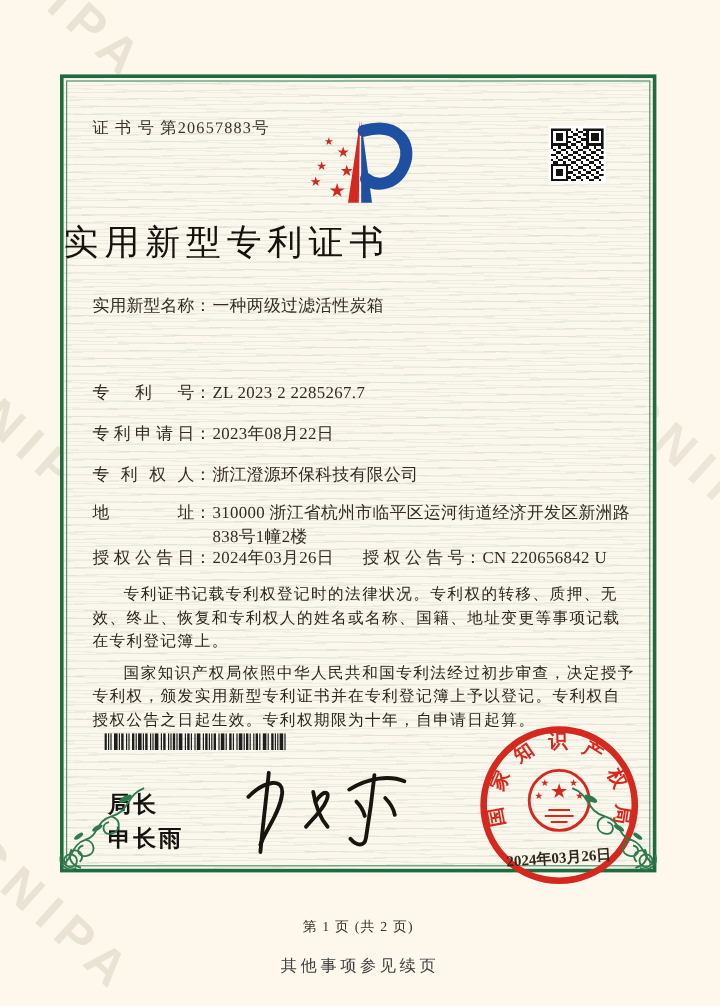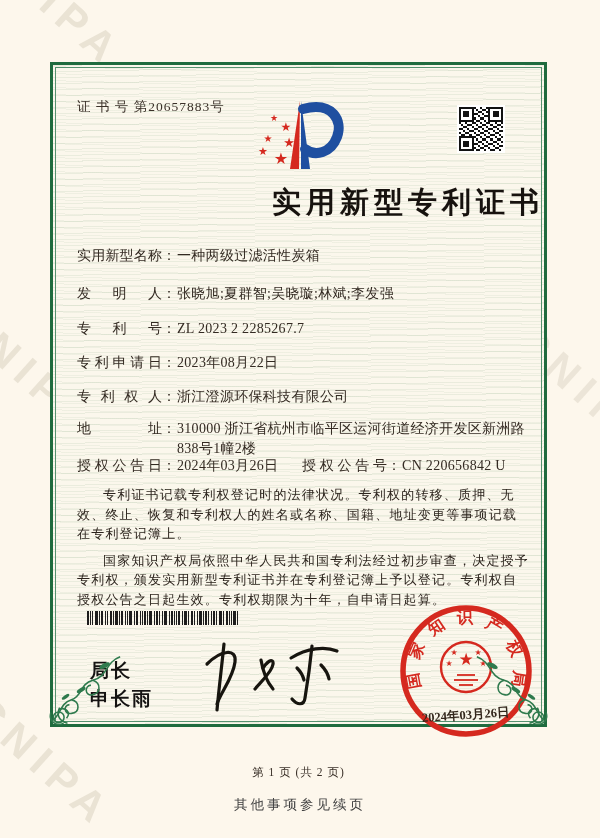--- a/index.html
+++ b/index.html
@@ -49,21 +49,21 @@
   }
 
   .cert-number { position:absolute; left:24px; top:33px; font-size:13.5px; letter-spacing:1px; color:#3a3028; }
 
   .logo { position:absolute; left:192px; top:20px; width:116px; height:88px; }
   .qr   { position:absolute; left:404px; top:40px; width:48px; height:48px; background:#fff; padding:2px; }
   .qr svg { width:100%; height:100%; display:block; }
 
   .title {
     position:absolute; left:0; top:118px; width:100%;
-    text-align:right; font-size:29px; font-weight:700;
+    text-align:left; font-size:29px; font-weight:400;
     letter-spacing:5px; color:#17120e;
   }
 
   
   .row { position:absolute; left:24px; width:455px; font-size:14px; line-height:20px; color:#332a22; }
   .row-name     { top:181px; }
   .row-inventor { top:219px; }
   .row-patno    { top:254px; }
   .row-filing   { top:288px; }
   .row-patentee { top:322px; }
@@ -374,23 +374,20 @@
           <rect x="19" y="20" width="1" height="1"></rect>
         </g>
       </svg>
   </div>
 
   <div class="title">实用新型专利证书</div>
 
   <div class="row row-name">
     <span class="f-label">实用新型名称</span><span class="f-colon">：</span><span class="f-value">一种两级过滤活性炭箱</span>
   </div>
-  <div class="row row-inventor">
-    <span class="f-label">发明人</span><span class="f-colon">：</span><span class="f-value">张晓旭;夏群智;吴晓璇;林斌;李发强</span>
-  </div>
   <div class="row row-patno">
     <span class="f-label">专利号</span><span class="f-colon">：</span><span class="f-value">ZL 2023 2 2285267.7</span>
   </div>
   <div class="row row-filing">
     <span class="f-label">专利申请日</span><span class="f-colon">：</span><span class="f-value">2023年08月22日</span>
   </div>
   <div class="row row-patentee">
     <span class="f-label">专利权人</span><span class="f-colon">：</span><span class="f-value">浙江澄源环保科技有限公司</span>
   </div>
   <div class="row row-address">

